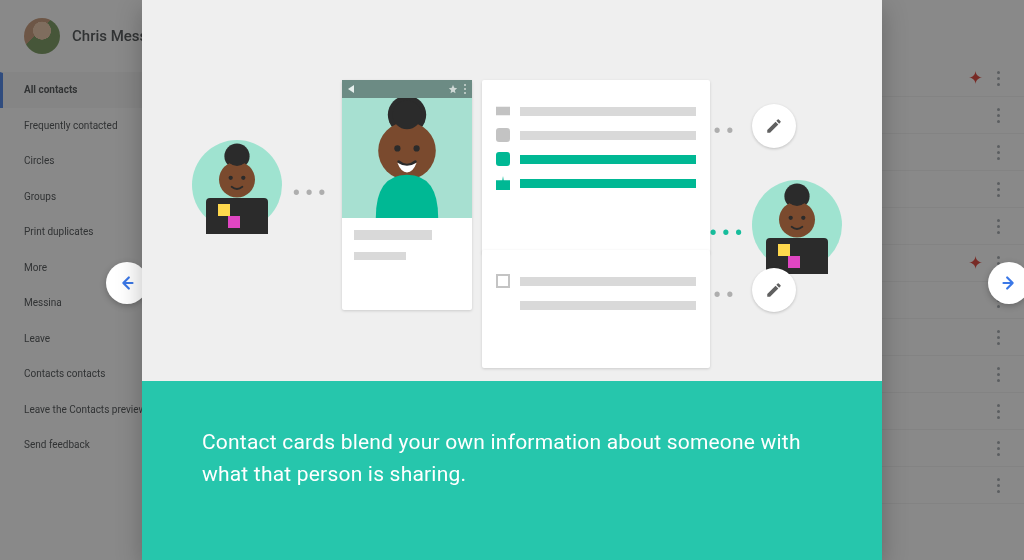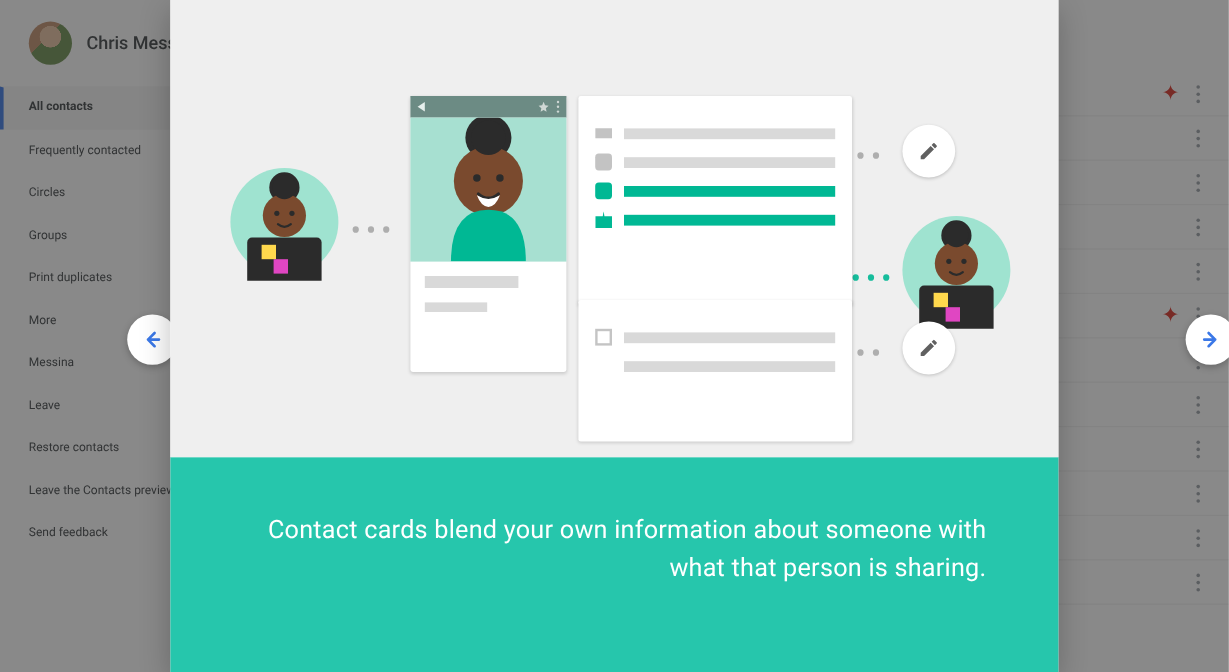--- a/index.html
+++ b/index.html
@@ -27,21 +27,21 @@
   .main{flex:1;background:#fff;position:relative;}
   .row{height:36px;border-bottom:1px solid #f1f1f1;display:flex;align-items:center;justify-content:flex-end;padding-right:24px;gap:14px;}
   .dots3{display:flex;flex-direction:column;gap:3px;}
   .dots3 span{width:3px;height:3px;border-radius:50%;background:#9aa0a6;}
   .badge-red{color:var(--red);font-size:18px;line-height:1;}
   
   .overlay{position:absolute;inset:0;background:rgba(40,40,40,.55);display:flex;align-items:flex-start;justify-content:center;}
   .modal{width:740px;height:560px;margin-top:0;background:#fff;position:relative;box-shadow:0 8px 24px rgba(0,0,0,.25);display:flex;flex-direction:column;}
   .close-btn{position:absolute;top:20px;right:20px;width:28px;height:28px;cursor:pointer;display:flex;align-items:center;justify-content:center;}
   .illus{flex:1;background:#efefef;position:relative;overflow:hidden;}
-  .caption{background:var(--teal-light);color:#fff;text-align:right;font-size:21px;font-weight:400;line-height:1.5;padding:46px 60px 70px;letter-spacing:.2px;display:flex;align-items:center;justify-content:center;}
+  .caption{background:var(--teal-light);color:#fff;text-align:left;font-size:21px;font-weight:400;line-height:1.5;padding:46px 60px 70px;letter-spacing:.2px;display:flex;align-items:center;justify-content:center;}
   
   .arrow{position:absolute;top:262px;width:42px;height:42px;border-radius:50%;background:#fff;box-shadow:0 2px 6px rgba(0,0,0,.25);display:flex;align-items:center;justify-content:center;cursor:pointer;}
   .arrow.left{left:106px;}
   .arrow.right{right:-6px;}
   .arrow svg{width:22px;height:22px;}
   
   .persona{position:absolute;border-radius:50%;}
   .persona-small-left{width:90px;height:90px;left:50px;top:140px;background:#9fe3d0;}
   .persona-small-right{width:90px;height:90px;right:40px;top:180px;background:#9fe3d0;}
   
@@ -85,21 +85,21 @@
       <div class="user-name">Chris Messina</div>
     </div>
     <div class="nav-item active">All contacts</div>
     <div class="nav-item">Frequently contacted</div>
     <div class="nav-item">Circles</div>
     <div class="nav-item">Groups</div>
     <div class="nav-item">Print duplicates</div>
     <div class="nav-item">More</div>
     <div class="nav-item">Messina</div>
     <div class="nav-item">Leave</div>
-    <div class="nav-item">Restore contacts</div>
+    <div class="nav-item">Contacts contacts</div>
     <div class="nav-item">Leave the Contacts preview</div>
     <div class="nav-item">Send feedback</div>
   </aside>
 
   <main class="main">
 
     <div style="height:60px"></div>
     <div class="row">
       <span class="badge-red">✦</span>
       <div class="dots3">

